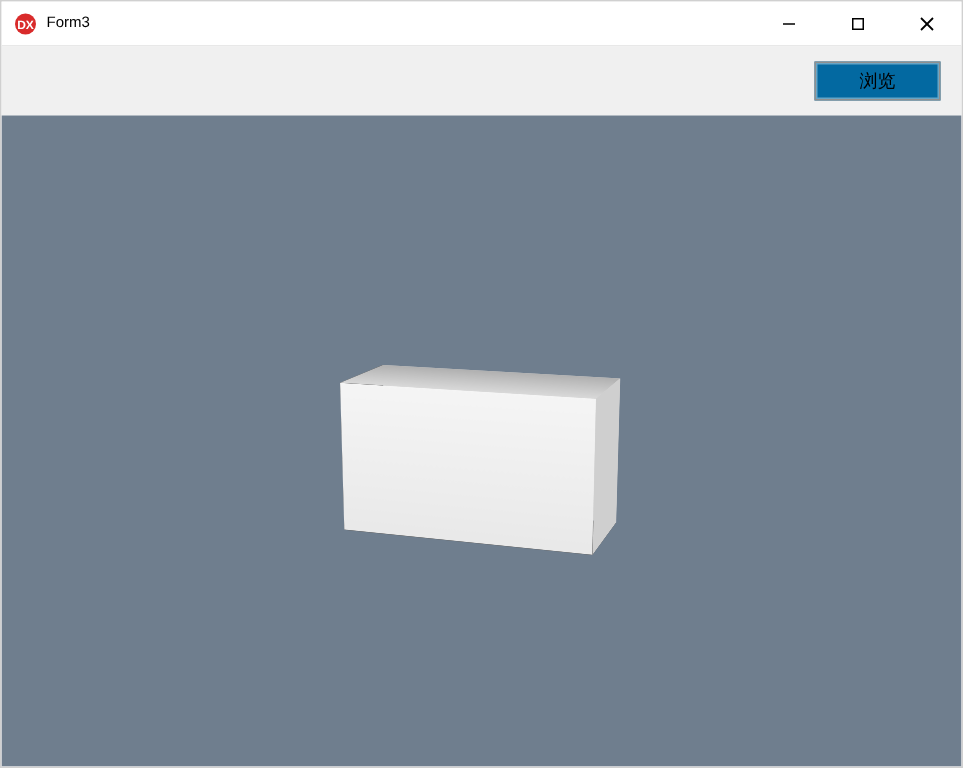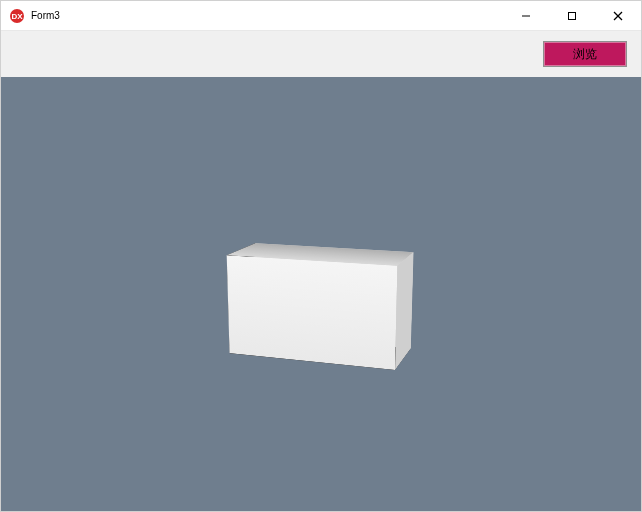--- a/index.html
+++ b/index.html
@@ -54,21 +54,21 @@
       height: 46px;
       background: #f0f0f0;
       display: flex;
       align-items: center;
       justify-content: flex-end;
       padding-right: 14px;
     }
     .browse-btn {
       min-width: 84px;
       height: 26px;
-      background: #be185d;
+      background: #0369a1;
       border: 1px solid #8f8f8f;
       font-size: 12px;
       font-family: Liberation Sans, sans-serif;
       cursor: default;
       display: flex;
       align-items: center;
       justify-content: center;
       box-shadow: inset 0 0 0 1px rgba(255,255,255,0.4);
     }
     

